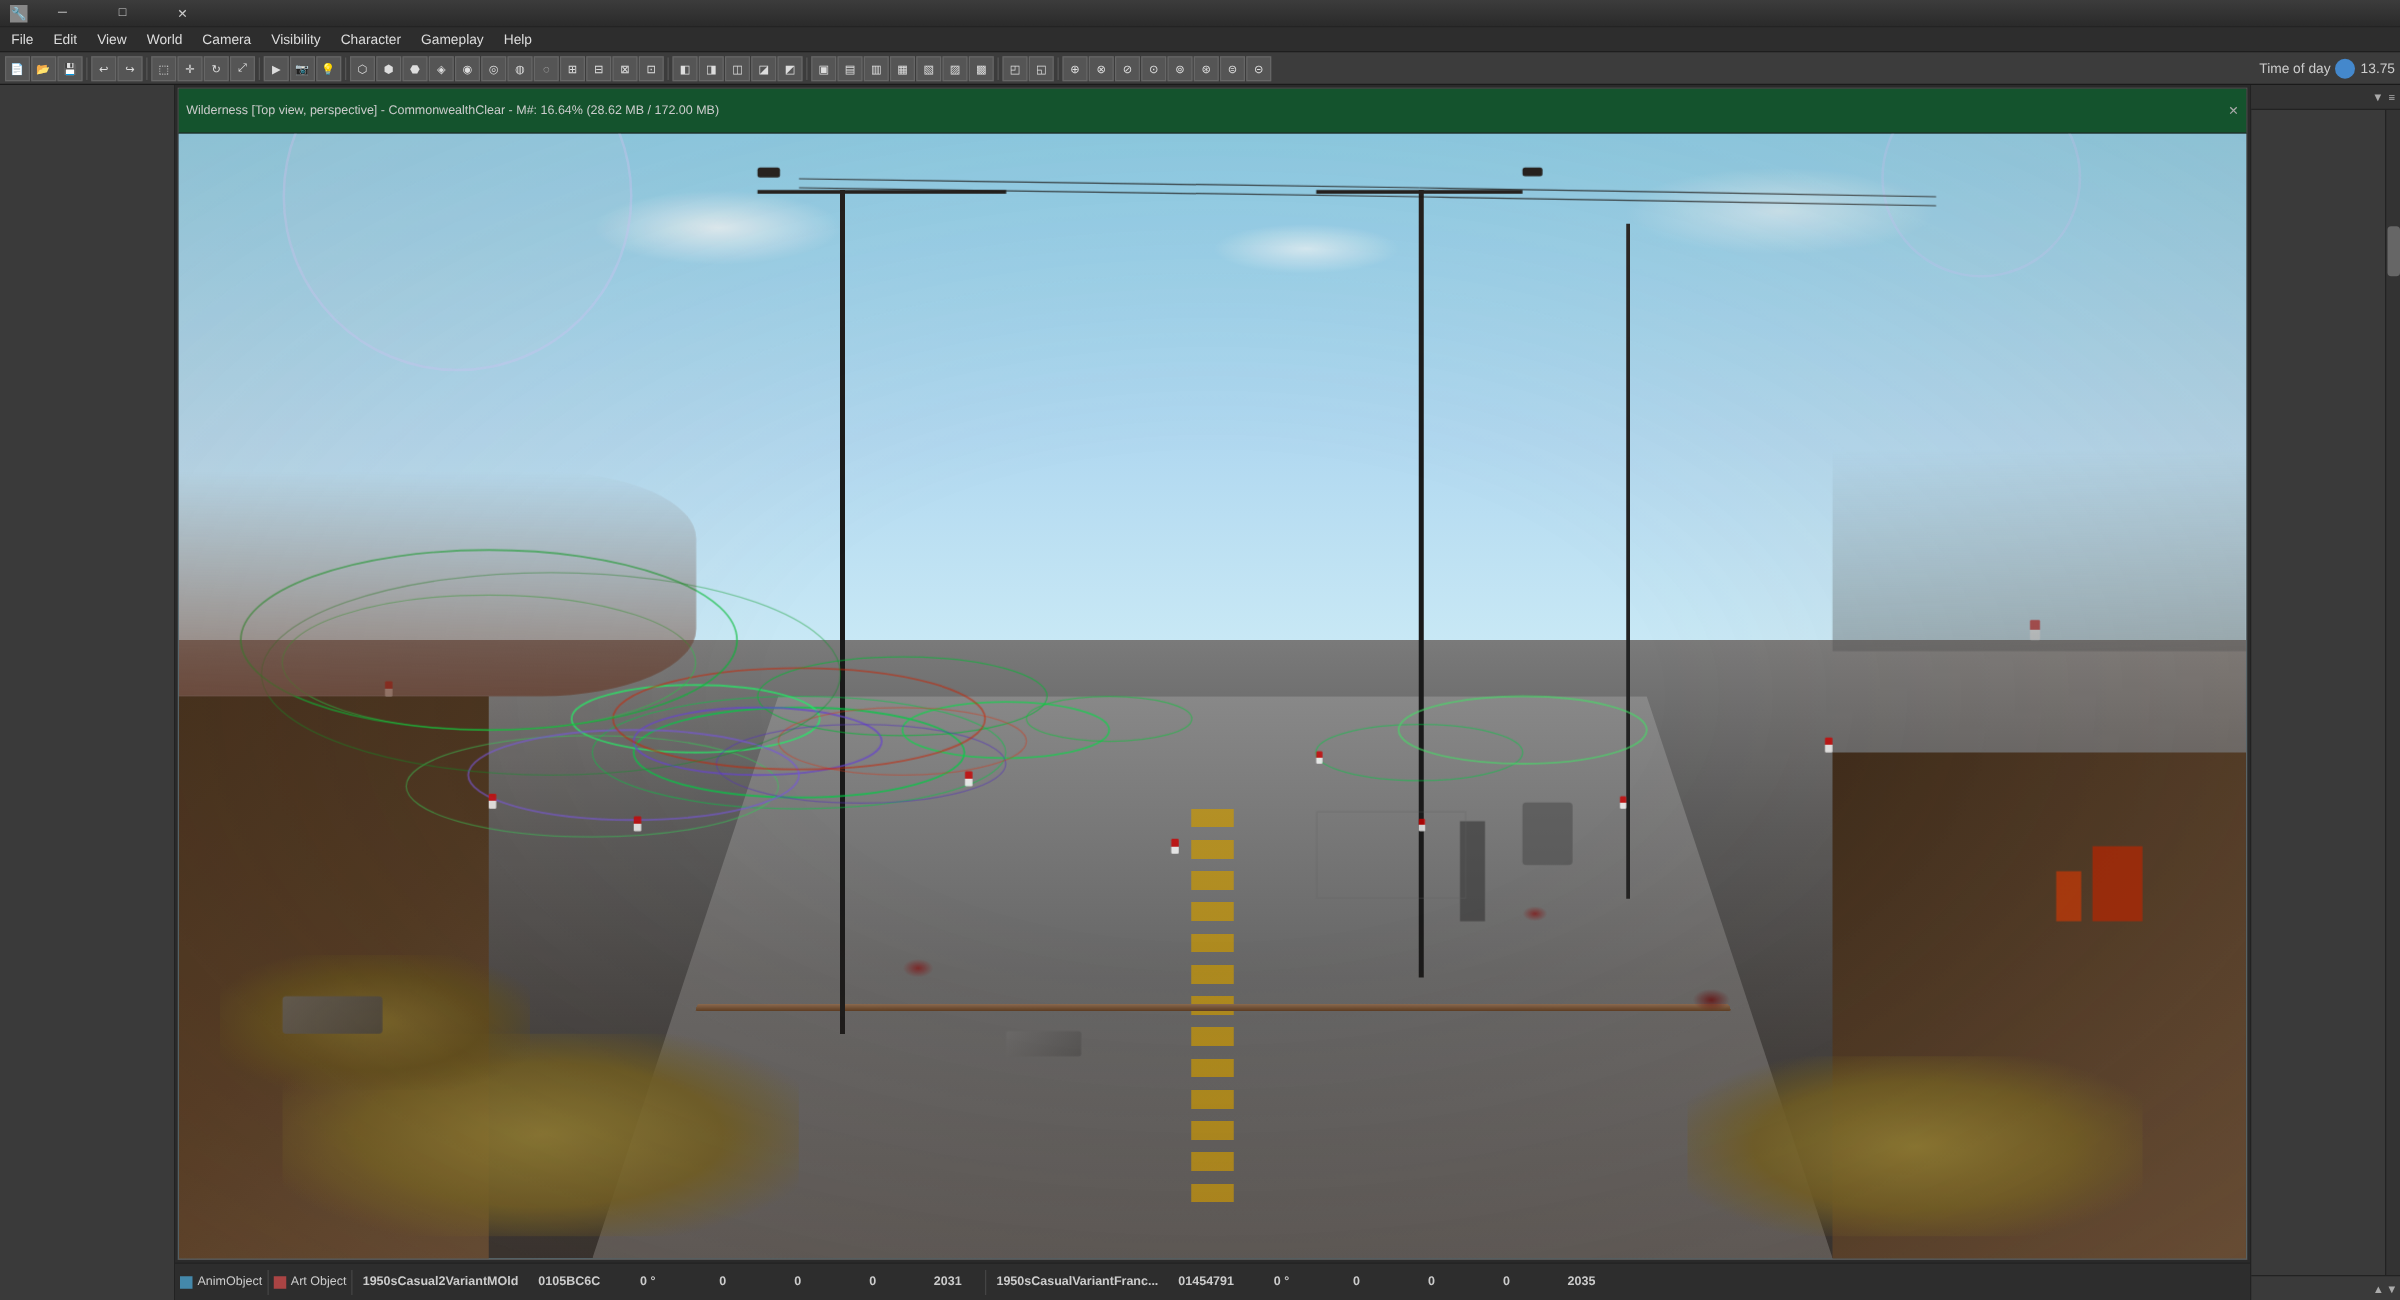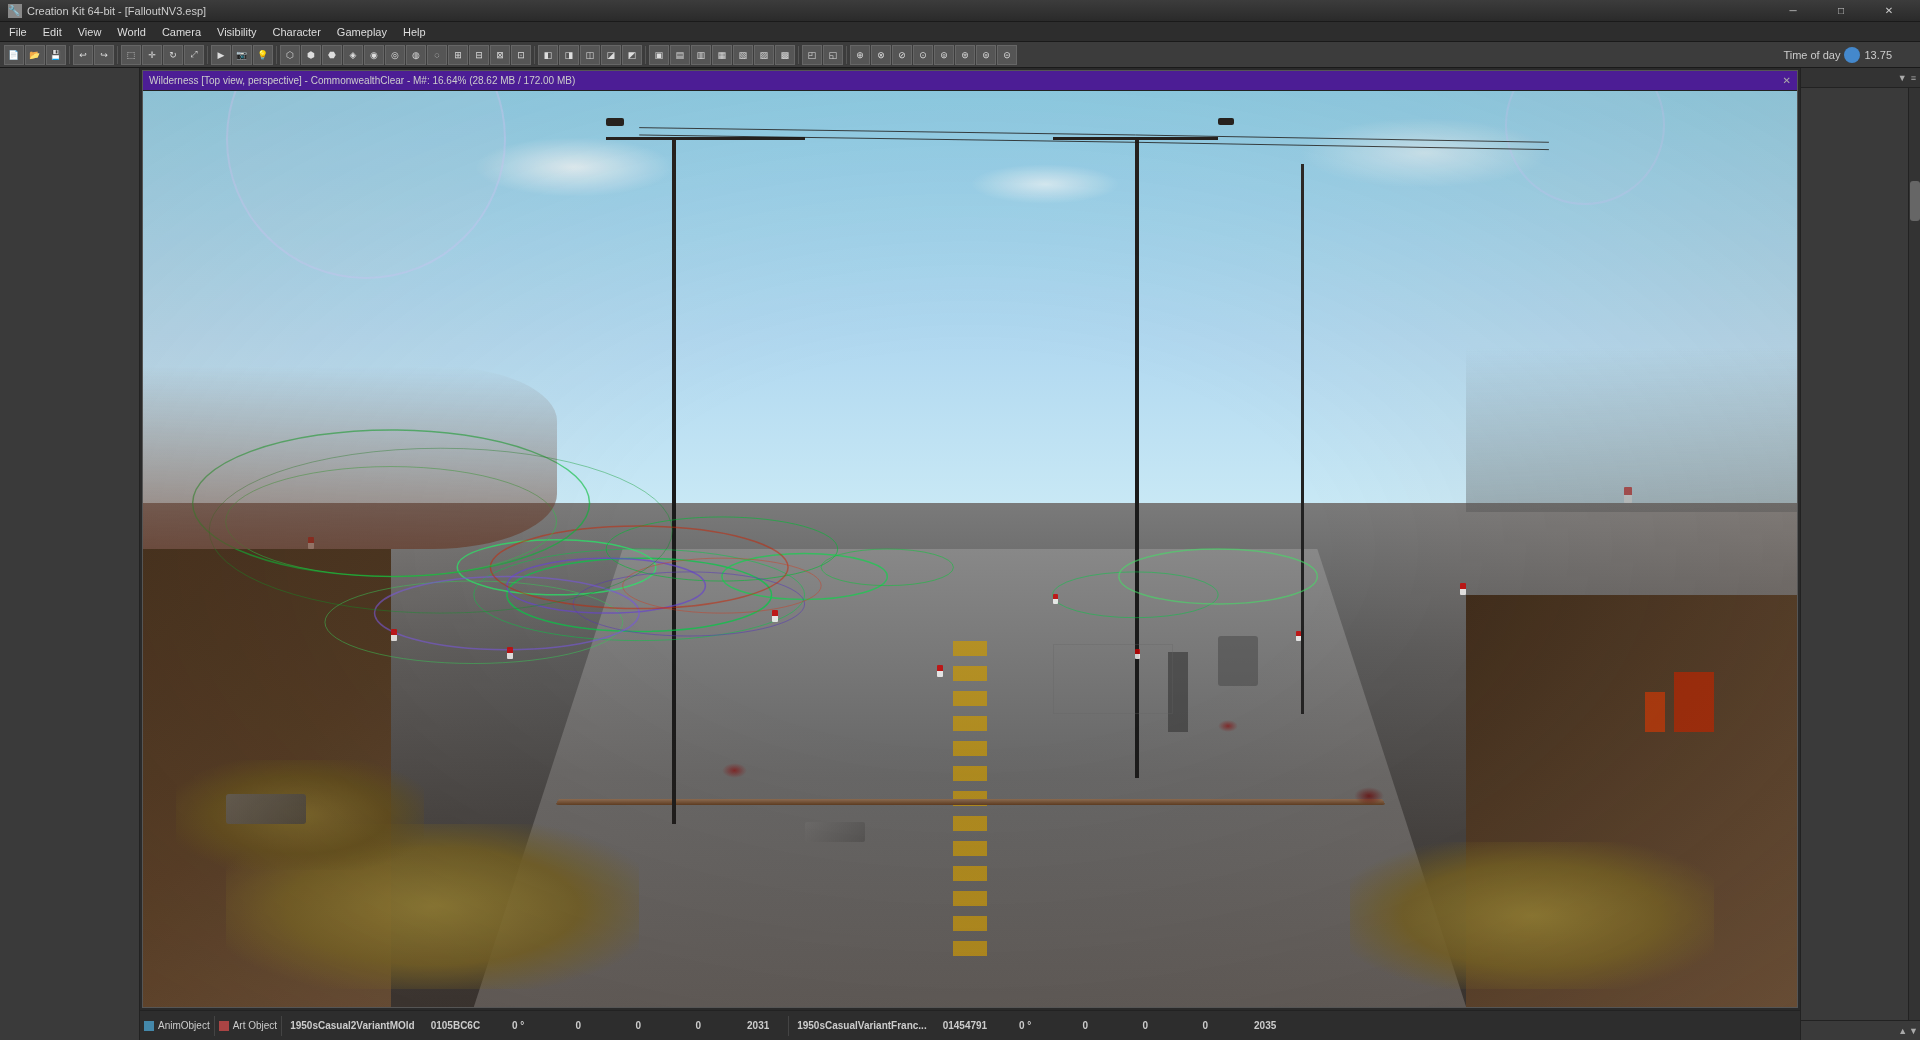--- a/index.html
+++ b/index.html
@@ -105,21 +105,21 @@
       height: 18px;
       background: #555;
       margin: 0 2px;
       flex-shrink: 0;
     }
     .tb-spacer { flex: 1; }
     .time-of-day-section {
       display: flex;
       align-items: center;
       gap: 4px;
-      margin-right: 24px;
+      margin-right: 0;
     }
     .time-label {
       font-size: 11px;
       color: #ccc;
     }
     .time-slider {
       width: 16px;
       height: 16px;
       background: #4488cc;
       border-radius: 50%;
@@ -159,22 +159,22 @@
       flex: 1;
       display: flex;
       flex-direction: column;
       border: 1px solid #555;
       margin: 2px;
       background: #111;
       position: relative;
     }
 
     #viewport-title {
-      height: 20px;
-      background: #4c1d95;
+      height: 36px;
+      background: #14532d;
       display: flex;
       align-items: center;
       justify-content: space-between;
       padding: 0 6px;
       border-bottom: 1px solid #222;
       flex-shrink: 0;
     }
     #viewport-title .vp-title-text {
       font-size: 10px;
       color: #ccc;
@@ -326,21 +326,20 @@
       width: 20%;
       height: 45%;
       background: linear-gradient(135deg, #3d2b1a 0%, #5a4530 100%);
     }
   </style>
 </head>
 <body>
 
 <div id="title-bar">
   <div class="app-icon">🔧</div>
-  <div class="title-text">Creation Kit 64-bit - [FalloutNV3.esp]</div>
   <div class="win-controls">
     <div class="win-btn">─</div>
     <div class="win-btn">□</div>
     <div class="win-btn close">✕</div>
   </div>
 </div>
 
 <div id="menu-bar">
   <div class="menu-item">File</div>
   <div class="menu-item">Edit</div>

